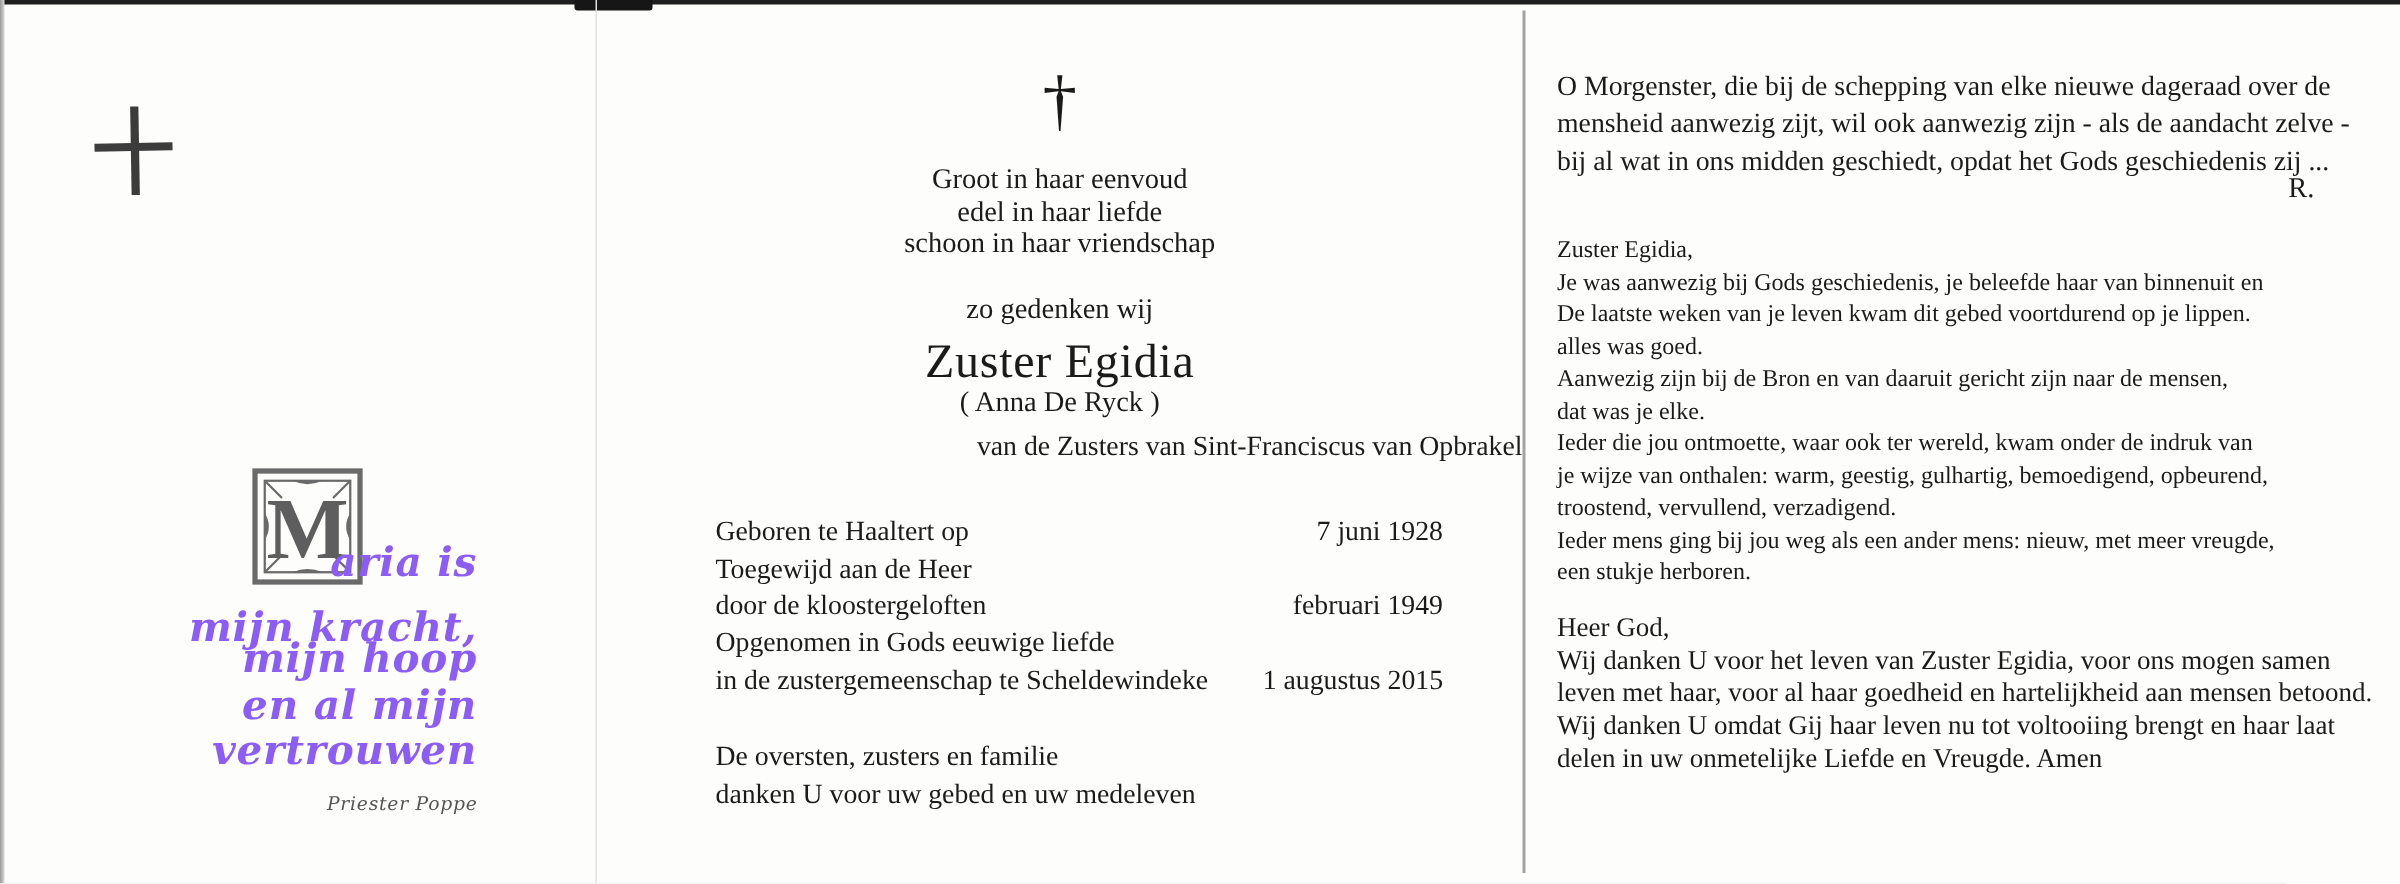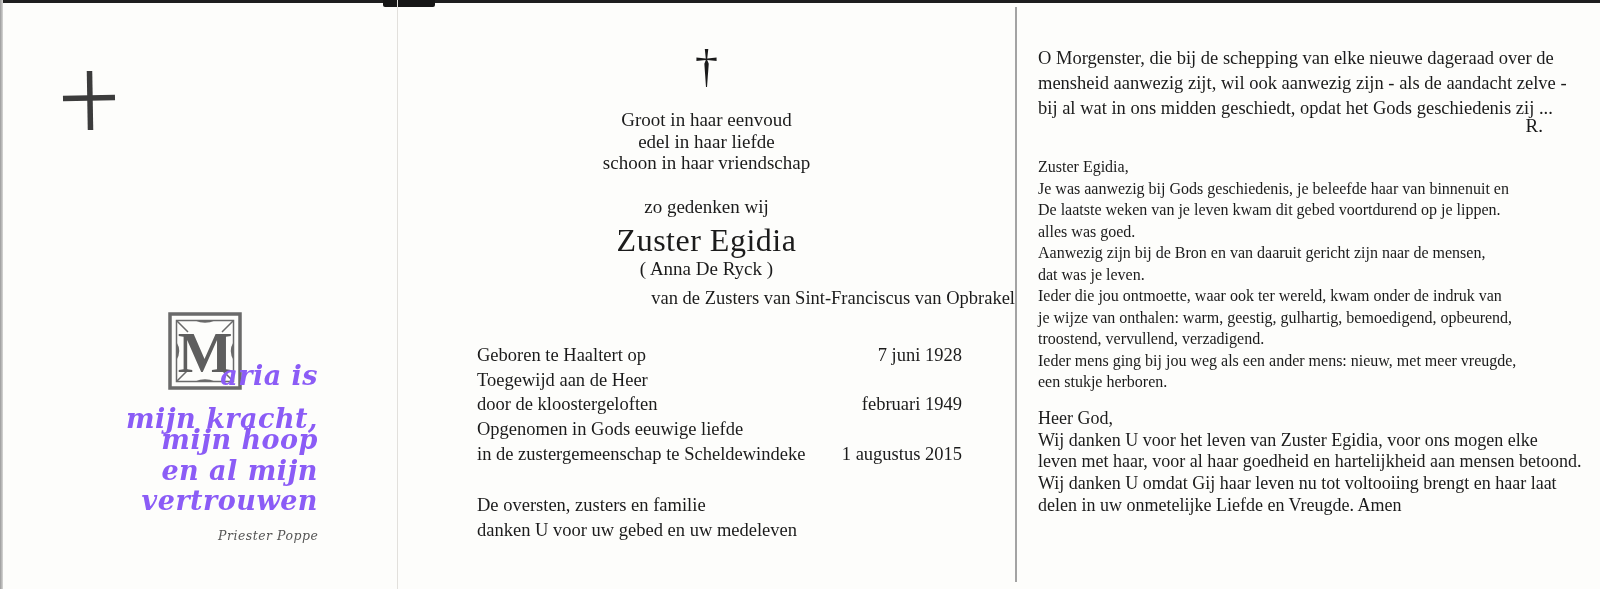--- a/index.html
+++ b/index.html
@@ -156,30 +156,30 @@
     </div>
 
     <div class="opening-attr">R.</div>
 
     <div class="r-text tribute">
       <div class="r-line">Zuster Egidia,</div>
       <div class="r-line">Je was aanwezig bij Gods geschiedenis, je beleefde haar van binnenuit en</div>
       <div class="r-line">De laatste weken van je leven kwam dit gebed voortdurend op je lippen.</div>
       <div class="r-line">alles was goed.</div>
       <div class="r-line">Aanwezig zijn bij de Bron en van daaruit gericht zijn naar de mensen,</div>
-      <div class="r-line">dat was je leven.</div>
+      <div class="r-line">dat was je elke.</div>
       <div class="r-line">Ieder die jou ontmoette, waar ook ter wereld, kwam onder de indruk van</div>
       <div class="r-line">je wijze van onthalen: warm, geestig, gulhartig, bemoedigend, opbeurend,</div>
       <div class="r-line">troostend, vervullend, verzadigend.</div>
       <div class="r-line">Ieder mens ging bij jou weg als een ander mens: nieuw, met meer vreugde,</div>
       <div class="r-line">een stukje herboren.</div>
     </div>
 
     <div class="r-text closing-prayer">
       <div class="r-line">Heer God,</div>
-      <div class="r-line">Wij danken U voor het leven van Zuster Egidia, voor ons mogen elke</div>
+      <div class="r-line">Wij danken U voor het leven van Zuster Egidia, voor ons mogen samen</div>
       <div class="r-line">leven met haar, voor al haar goedheid en hartelijkheid aan mensen betoond.</div>
       <div class="r-line">Wij danken U omdat Gij haar leven nu tot voltooiing brengt en haar laat</div>
       <div class="r-line">delen in uw onmetelijke Liefde en Vreugde. Amen</div>
     </div>
   </div>
 
 </div>
 
 </body></html>

